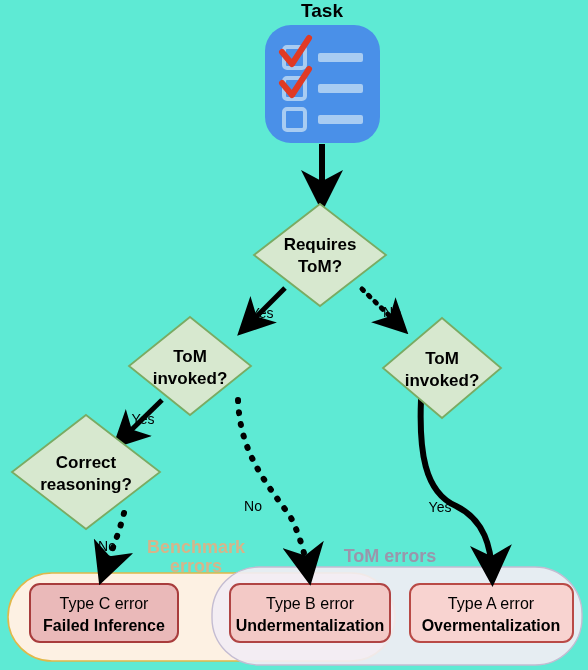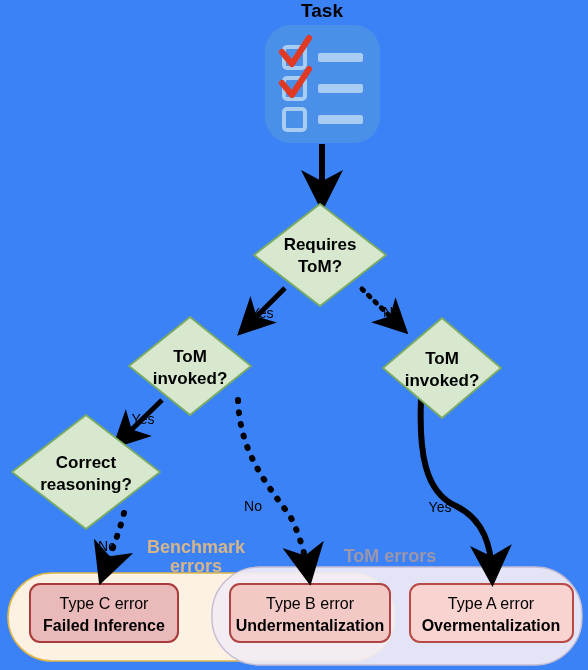--- a/index.html
+++ b/index.html
@@ -4,21 +4,21 @@
 <style>
   html, body {
     margin: 0;
     padding: 0;
     background: #ffffff;
   }
   #canvas {
     position: relative;
     width: 588px;
     height: 670px;
-    background: #3b82f6;
+    background: #5eead4;
     font-family: "Liberation Sans", sans-serif;
     overflow: hidden;
   }
   #flow-svg {
     position: absolute;
     left: 0;
     top: 0;
     width: 588px;
     height: 670px;
   }

